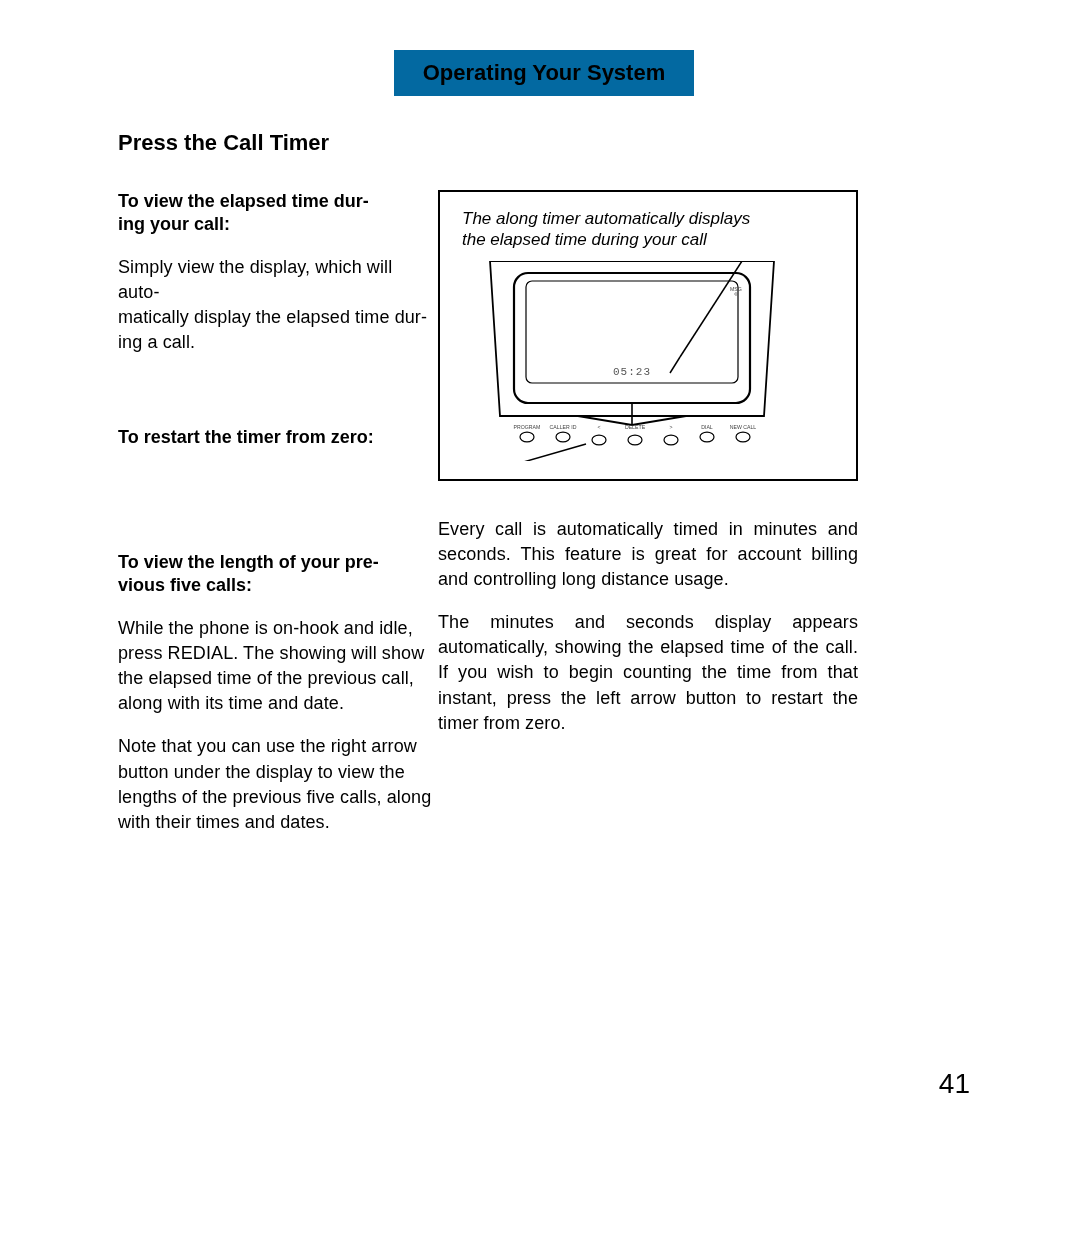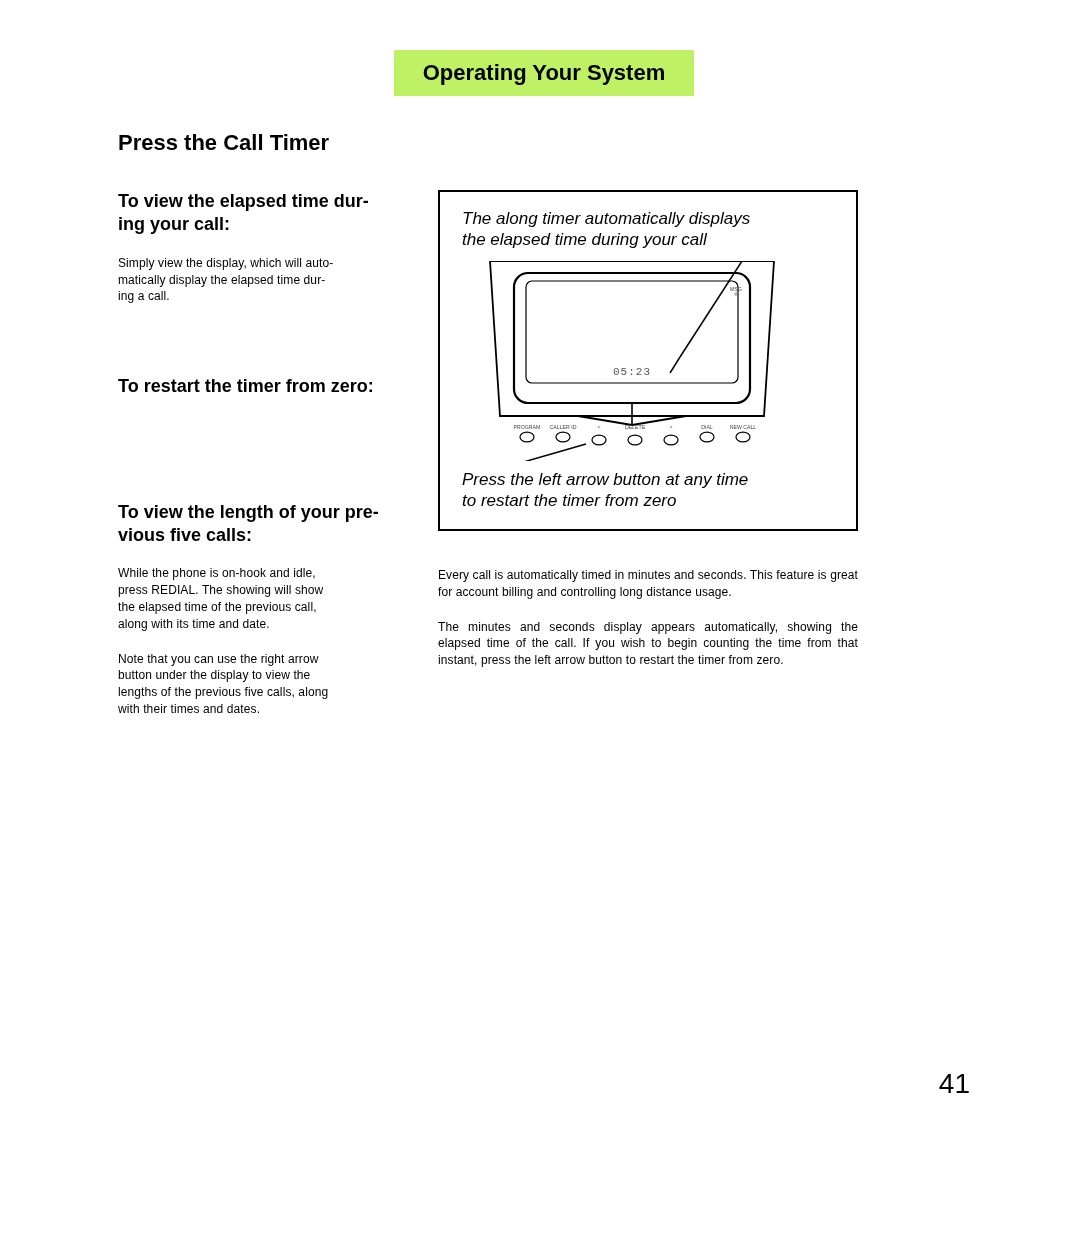--- a/index.html
+++ b/index.html
@@ -13,21 +13,21 @@
     position: relative;
   }
   .page {
     padding: 50px 110px 40px 118px;
     box-sizing: border-box;
     width: 100%;
     height: 100%;
     position: relative;
   }
   .header-box {
-    background: #bef264;
+    background: #0369a1;
     text-align: center;
     font-weight: bold;
     font-size: 22px;
     padding: 10px 25px;
     margin: 0 auto 34px auto;
     width: 300px;
     box-sizing: border-box;
   }
   .section-title {
     font-weight: bold;
@@ -40,21 +40,21 @@
   }
   .col-left { width: 320px; }
   .col-right { width: 420px; }
   .sub-head {
     font-weight: bold;
     font-size: 18px;
     line-height: 1.3;
     margin: 0 0 18px 0;
   }
   .para {
-    font-size: 12px;
+    font-size: 18px;
     line-height: 1.4;
     margin: 0 0 18px 0;
     letter-spacing: 0.1px;
   }
   .para.justify { text-align: justify; }
   .gap1 { height: 52px; }
   .gap2 { height: 84px; }
   .figure-box {
     border: 2px solid #000;
     padding: 16px 22px 18px 22px;
@@ -172,24 +172,20 @@
             <ellipse cx="137" cy="179" rx="7" ry="4.8" fill="none" stroke="#000" stroke-width="1.2"></ellipse>
             <ellipse cx="173" cy="179" rx="7" ry="4.8" fill="none" stroke="#000" stroke-width="1.2"></ellipse>
             <ellipse cx="209" cy="179" rx="7" ry="4.8" fill="none" stroke="#000" stroke-width="1.2"></ellipse>
             <ellipse cx="245" cy="176" rx="7" ry="4.8" fill="none" stroke="#000" stroke-width="1.2"></ellipse>
             <ellipse cx="281" cy="176" rx="7" ry="4.8" fill="none" stroke="#000" stroke-width="1.2"></ellipse>
           </g>
 
           <line x1="58" y1="202" x2="124" y2="183" stroke="#000" stroke-width="1.5"></line>
         </svg>
 
-        <div class="caption2">
-          <span>Press the left arrow button at any time</span><br>
-          <span>to restart the timer from zero</span>
-        </div>
       </div>
 
       <p class="para justify">Every call is automatically timed in minutes and seconds.  This feature is great for account billing and controlling long distance usage.</p>
       <p class="para justify">The minutes and seconds display appears automatically, showing the elapsed time of the call.  If you wish to begin counting the time from that instant, press the left arrow button to restart the timer from zero.</p>
     </div>
   </div>
 
   <div class="page-num">41</div>
 </div>
 

